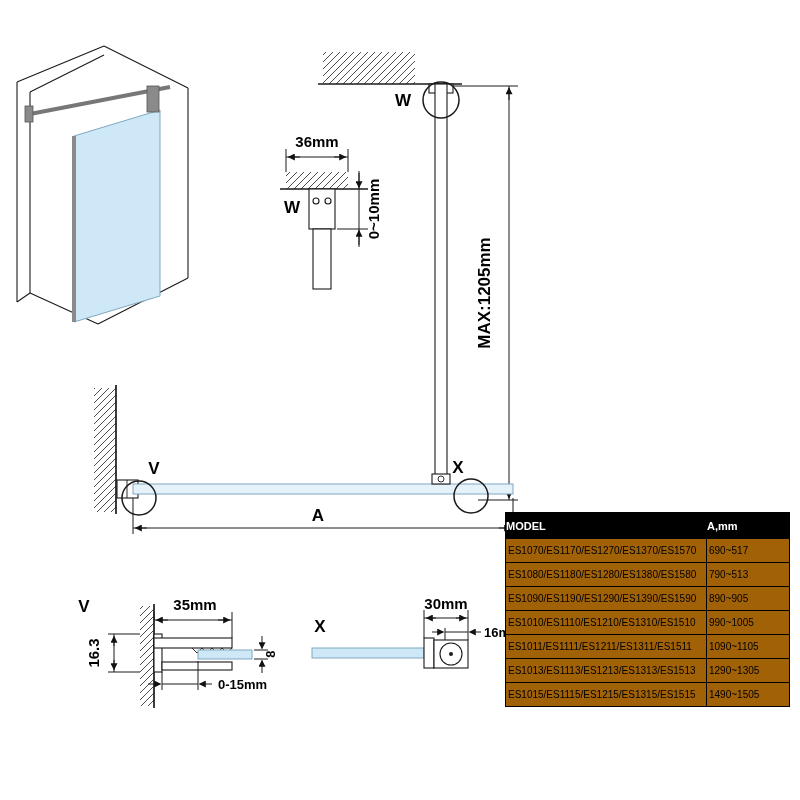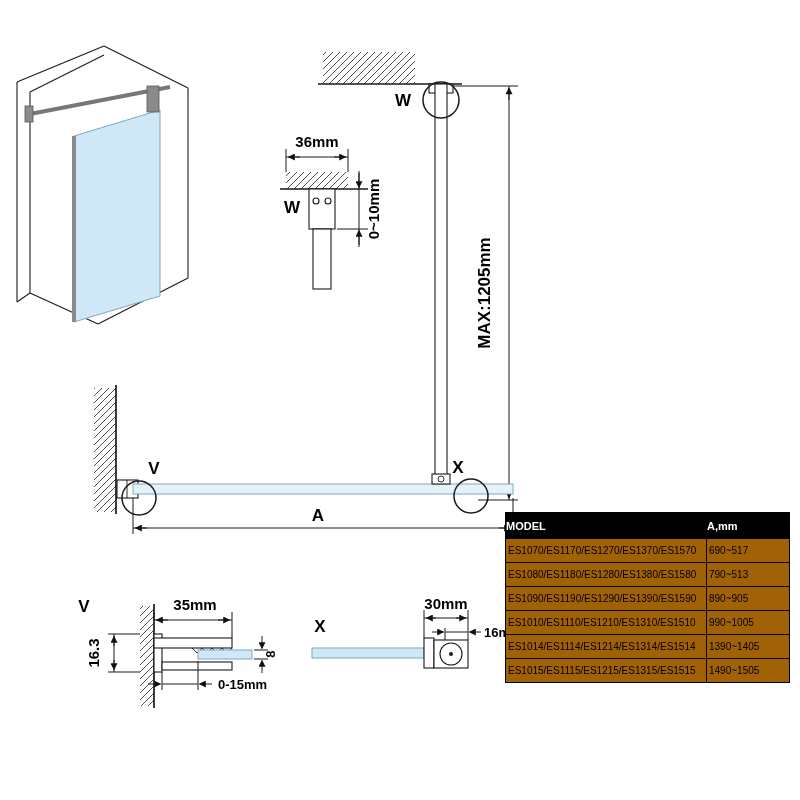--- a/index.html
+++ b/index.html
@@ -228,22 +228,26 @@
     </tr>
     <tr>
       <td>ES1090/ES1190/ES1290/ES1390/ES1590</td>
       <td>890~905</td>
     </tr>
     <tr>
       <td>ES1010/ES1110/ES1210/ES1310/ES1510</td>
       <td>990~1005</td>
     </tr>
     <tr>
-      <td>ES1014/ES1114/ES1214/ES1314/ES1514</td>
-      <td>1390~1405</td>
+      <td>ES1011/ES1111/ES1211/ES1311/ES1511</td>
+      <td>1090~1105</td>
+    </tr>
+    <tr>
+      <td>ES1013/ES1113/ES1213/ES1313/ES1513</td>
+      <td>1290~1305</td>
     </tr>
     <tr>
       <td>ES1015/ES1115/ES1215/ES1315/ES1515</td>
       <td>1490~1505</td>
     </tr>
   </tbody>
 </table>
 
 </div>
 

